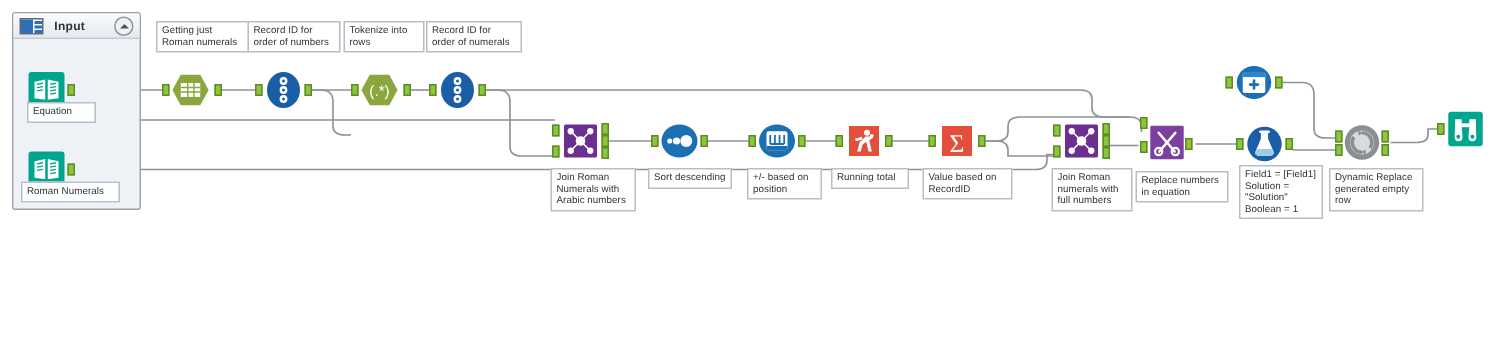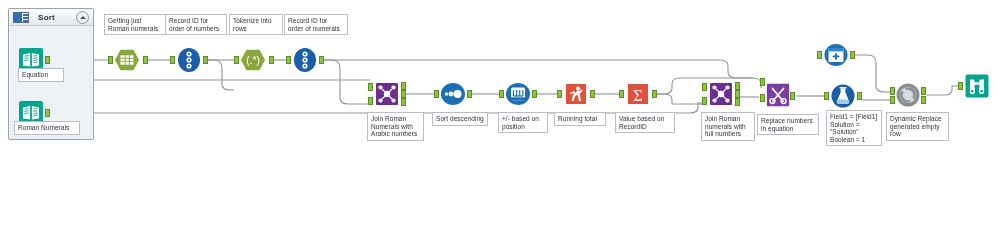--- a/index.html
+++ b/index.html
@@ -132,21 +132,21 @@
 
       <path d="M855,55 L868,55 Q876,55 876,63 L876,86 Q876,92 884,92 L890,92"></path>
 
       <path d="M927,95 L944,95 Q952,95 952,90 L952,86 L960,86"></path>
     </g>
   </svg>
 
   <div class="container-box" style="left:8px;top:8px;width:86px;height:132px;">
     <div class="container-head">
       <span class="container-icon"></span>
-      <span class="container-title">Sort</span>
+      <span class="container-title">Input</span>
       <span class="container-collapse"></span>
     </div>
   </div>
 
   <div class="tool" style="left:18px;top:47px;">
     <span class="glyph">
       <svg width="26" height="26" viewBox="0 0 26 26">
         <rect x="1" y="1" width="24" height="24" rx="2" fill="#00a58e"></rect>
         <path d="M5 7.5 L12.3 6 L12.3 19.5 L5 18.5 Z" fill="#fff"></path>
         <path d="M21 7.5 L13.7 6 L13.7 19.5 L21 18.5 Z" fill="#fff"></path>

